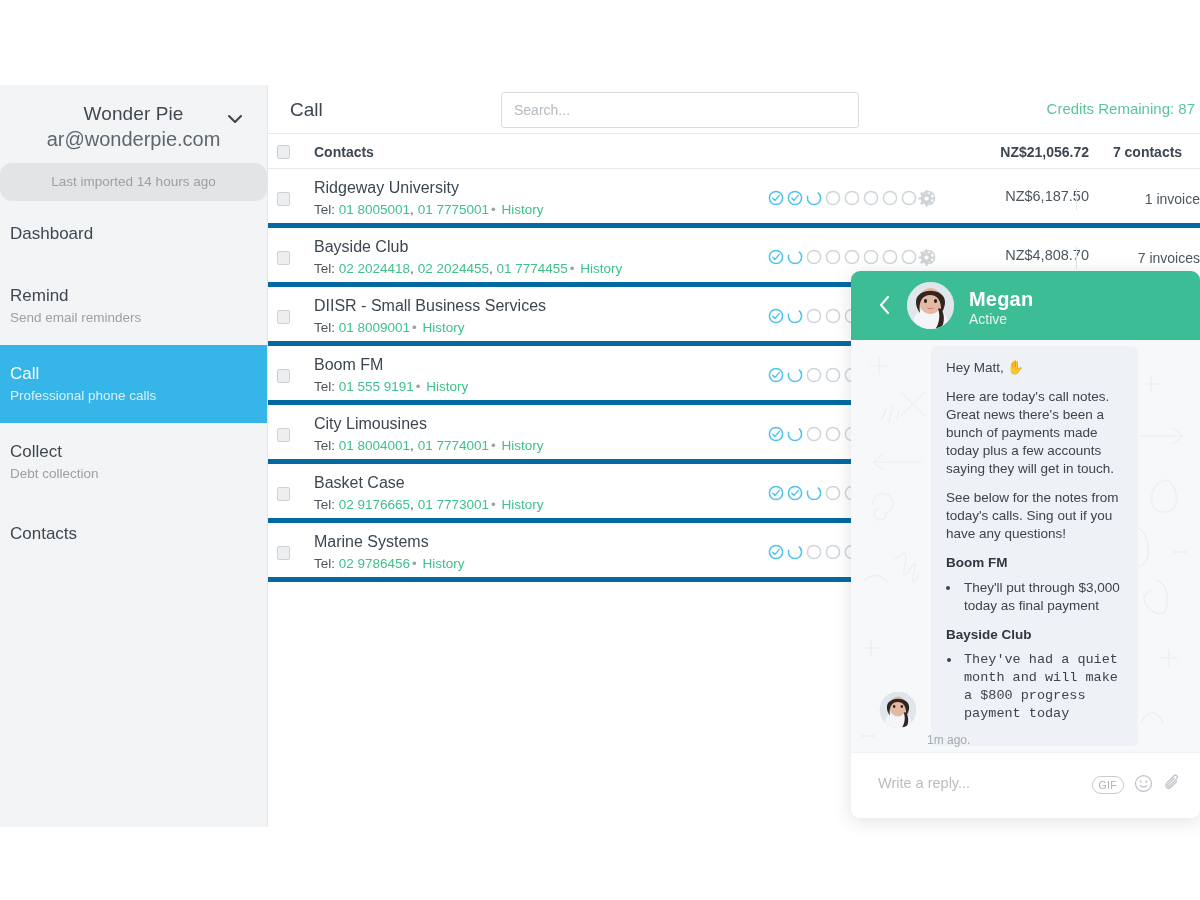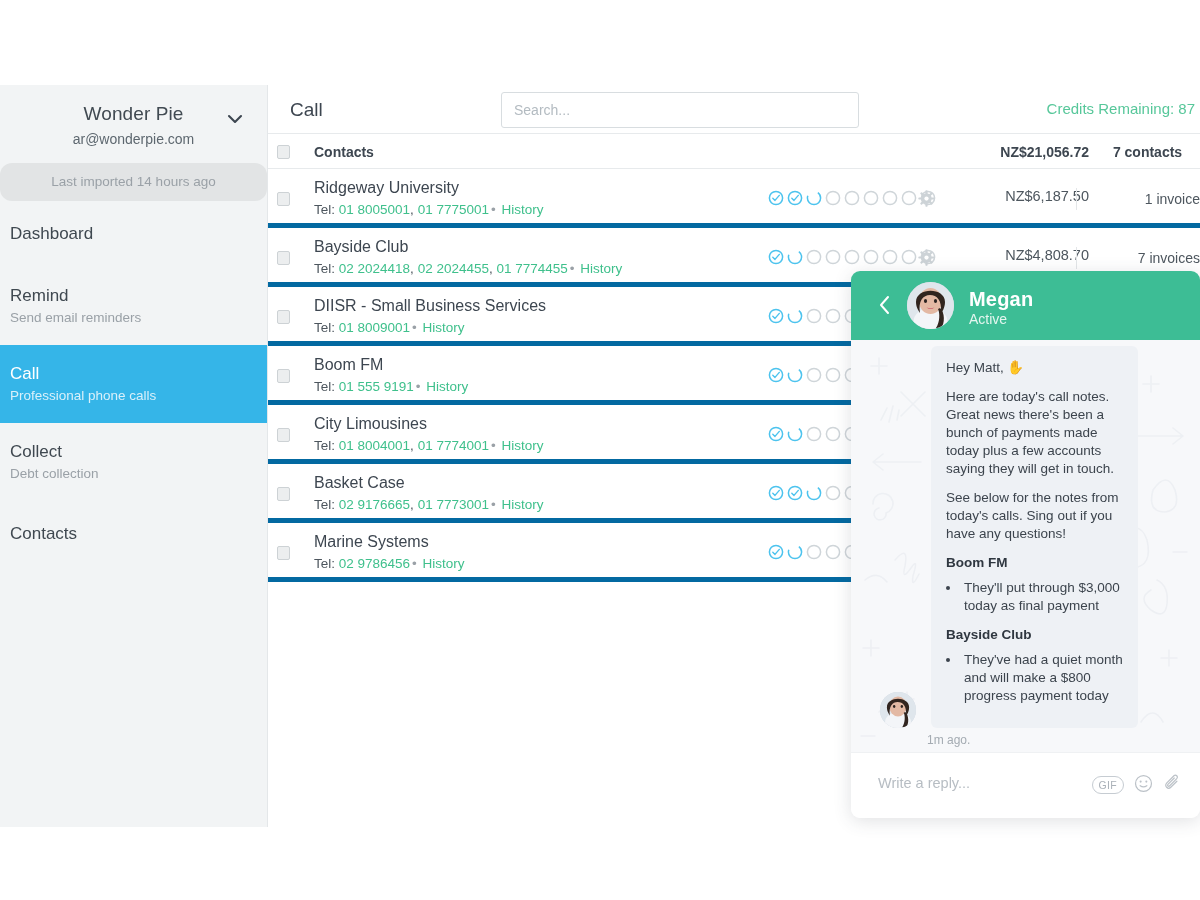--- a/index.html
+++ b/index.html
@@ -22,21 +22,21 @@
   .org-block {
     padding: 16px 0 14px 0;
     text-align: center;
     position: relative;
   }
   .org-name {
     font-size: 19px; color: #414a52; letter-spacing: .1px;
     line-height: 26px;
   }
   .org-email {
-    font-size: 14px; color: #5d676f; margin-top: 2px; line-height: 20px;
+    font-size: 20px; color: #5d676f; margin-top: 2px; line-height: 20px;
   }
   .org-chevron {
     position: absolute; right: 24px; top: 26px;
     width: 16px; height: 16px;
   }
   .org-chevron svg { display:block; }
 
   .imported-bar {
     background: #e2e4e5;
     text-align: center;
@@ -212,21 +212,21 @@
     background: #eef1f5;
     border-radius: 6px;
     padding: 13px 15px 15px 15px;
     font-size: 13.5px; line-height: 18px; color: #3c444d;
   }
   .bubble p { margin-bottom: 11px; }
   .bubble p:last-child { margin-bottom: 0; }
   .bubble .hdg { font-weight: bold; margin-bottom: 7px; color:#2f3740; }
   .bubble ul { margin: 0 0 11px 15px; }
   .bubble li { margin-bottom: 0px; padding-left: 3px; }
-  .bubble ul:last-child { margin-bottom: 8px; }
+  .bubble ul:last-child { margin-bottom: 8px; font-family: Liberation Mono, monospace; }
   .msg-avatar {
     position: absolute; left: 29px; top: 352px;
     width: 36px; height: 36px; border-radius: 50%;
     overflow: hidden; background: #cfd7e0;
   }
   .msg-time {
     position: absolute; left: 76px; top: 393px;
     font-size: 12px; color: #a4abb2;
   }
 

